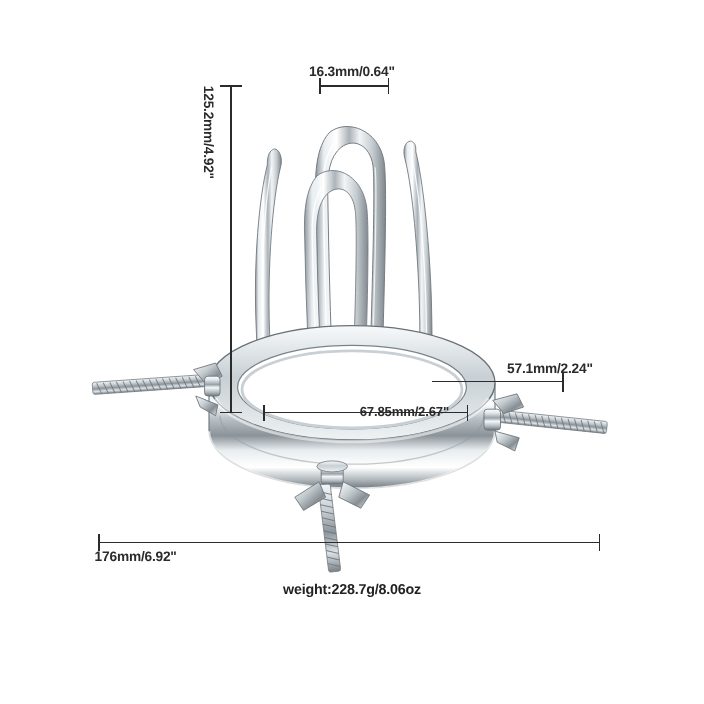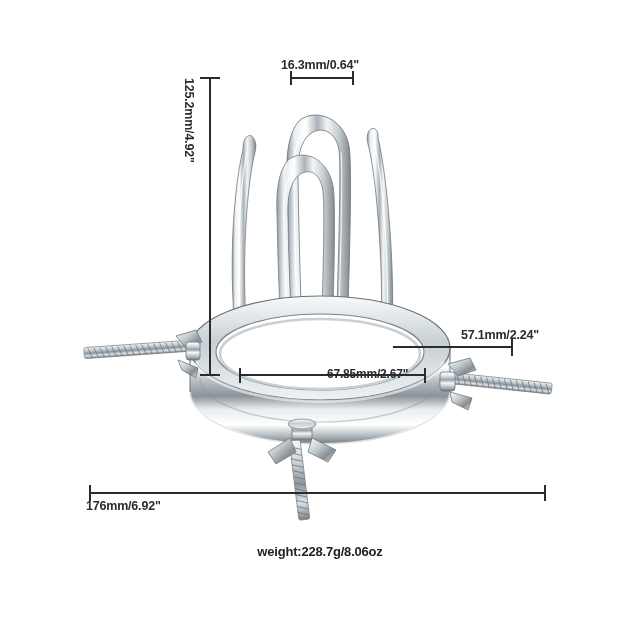--- a/index.html
+++ b/index.html
@@ -24,21 +24,21 @@
     left:183px;top:78px;
     font-size:12.5px;
     transform-origin:left top;
     transform:rotate(90deg) translate(0px,-13px);
   }
   #lbl-topwidth{left:281px;top:58px;}
   #lbl-right{left:461px;top:328px;}
   #lbl-center{left:327px;top:367px;font-size:12px;}
   #lbl-bottom{left:86px;top:499px;}
   #lbl-weight{
-    left:0;top:544px;width:640px;text-align:center;
+    left:0;top:528px;width:640px;text-align:center;
     font-size:13px;font-weight:bold;color:#222;
   }
   svg{display:block;position:absolute;left:0;top:0;}
 </style>
 </head>
 <body>
 
 <div id="stage">
 
   <svg width="640" height="640" viewBox="0 0 640 640">

